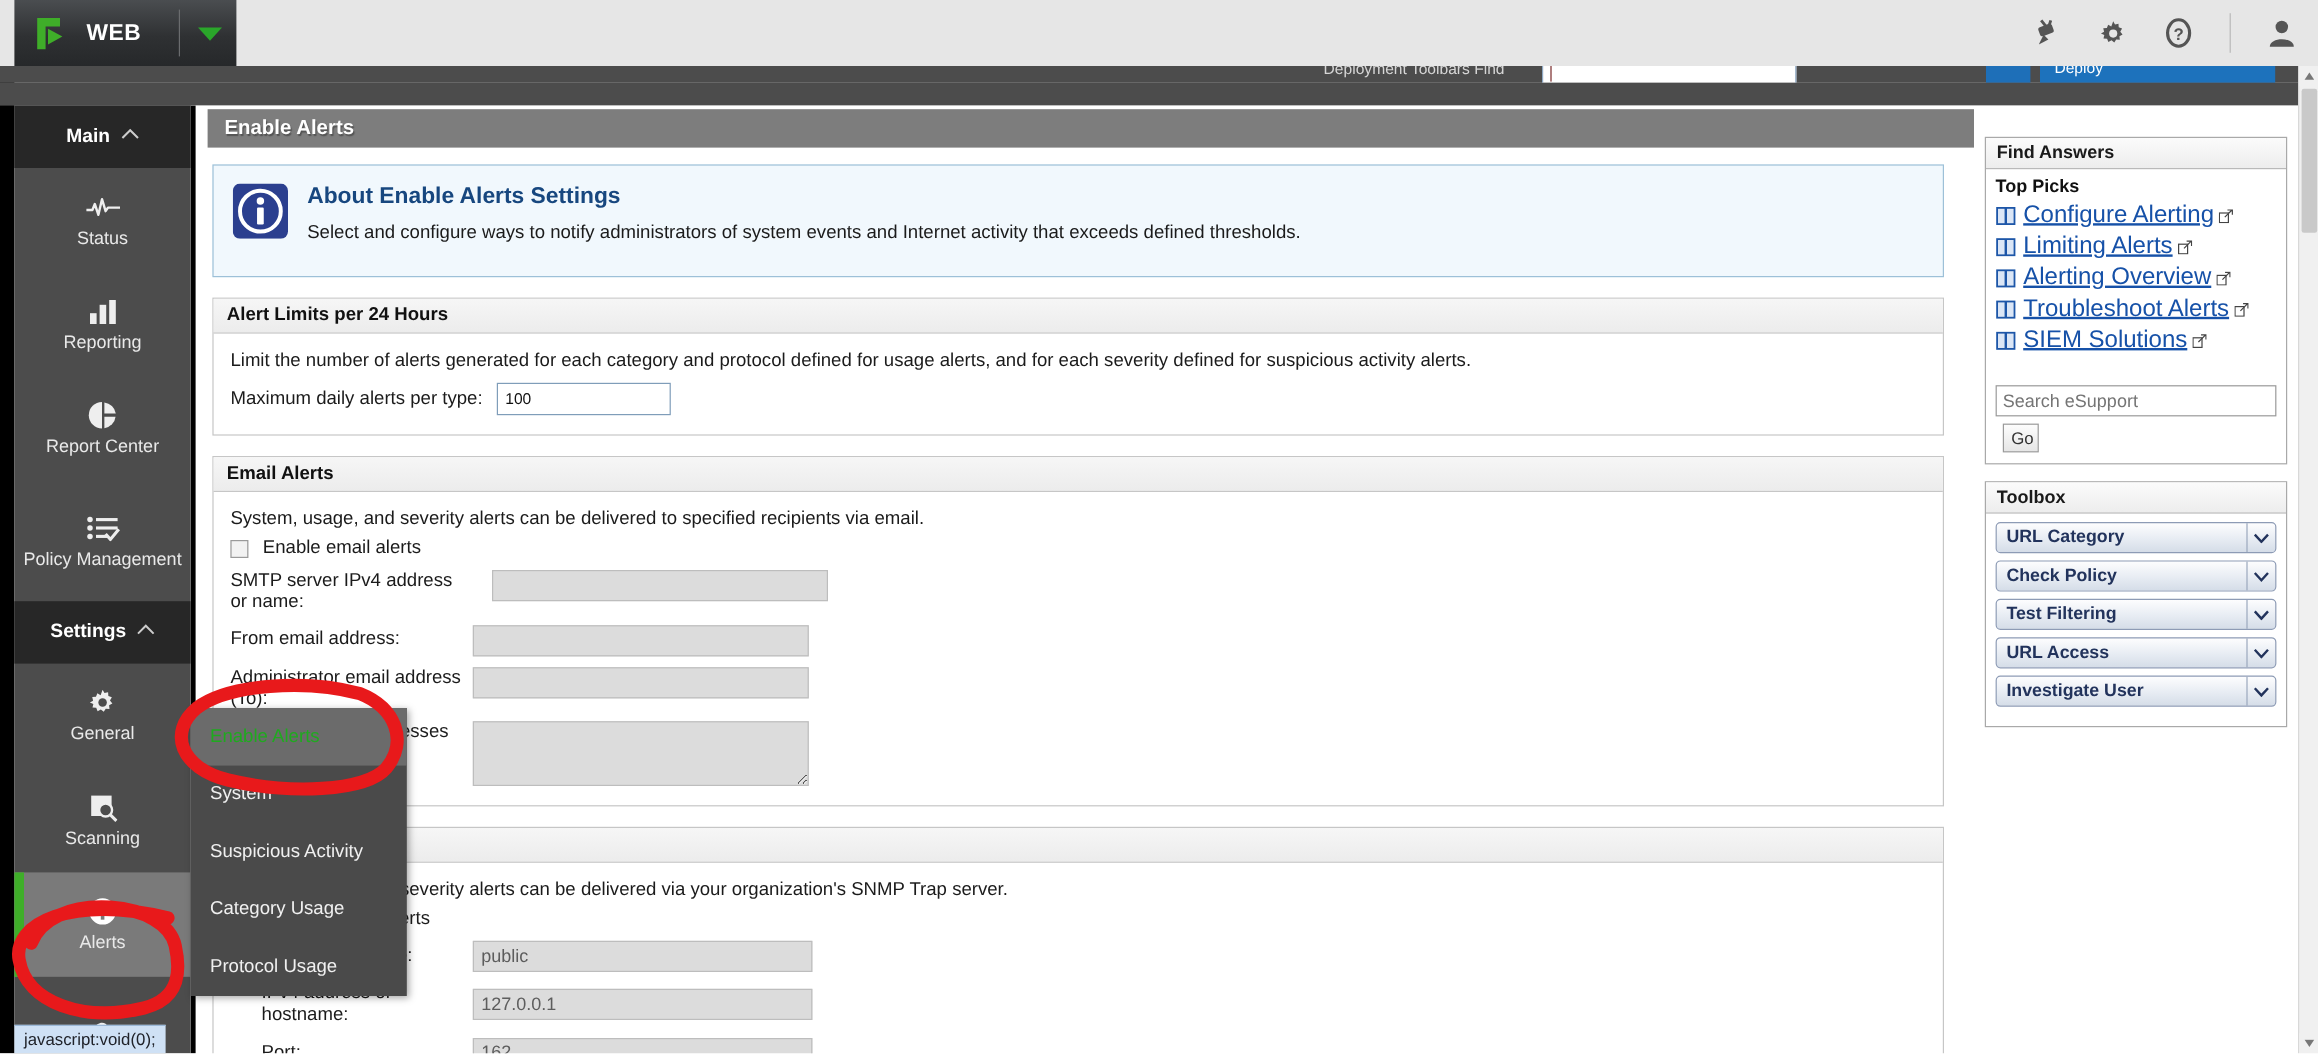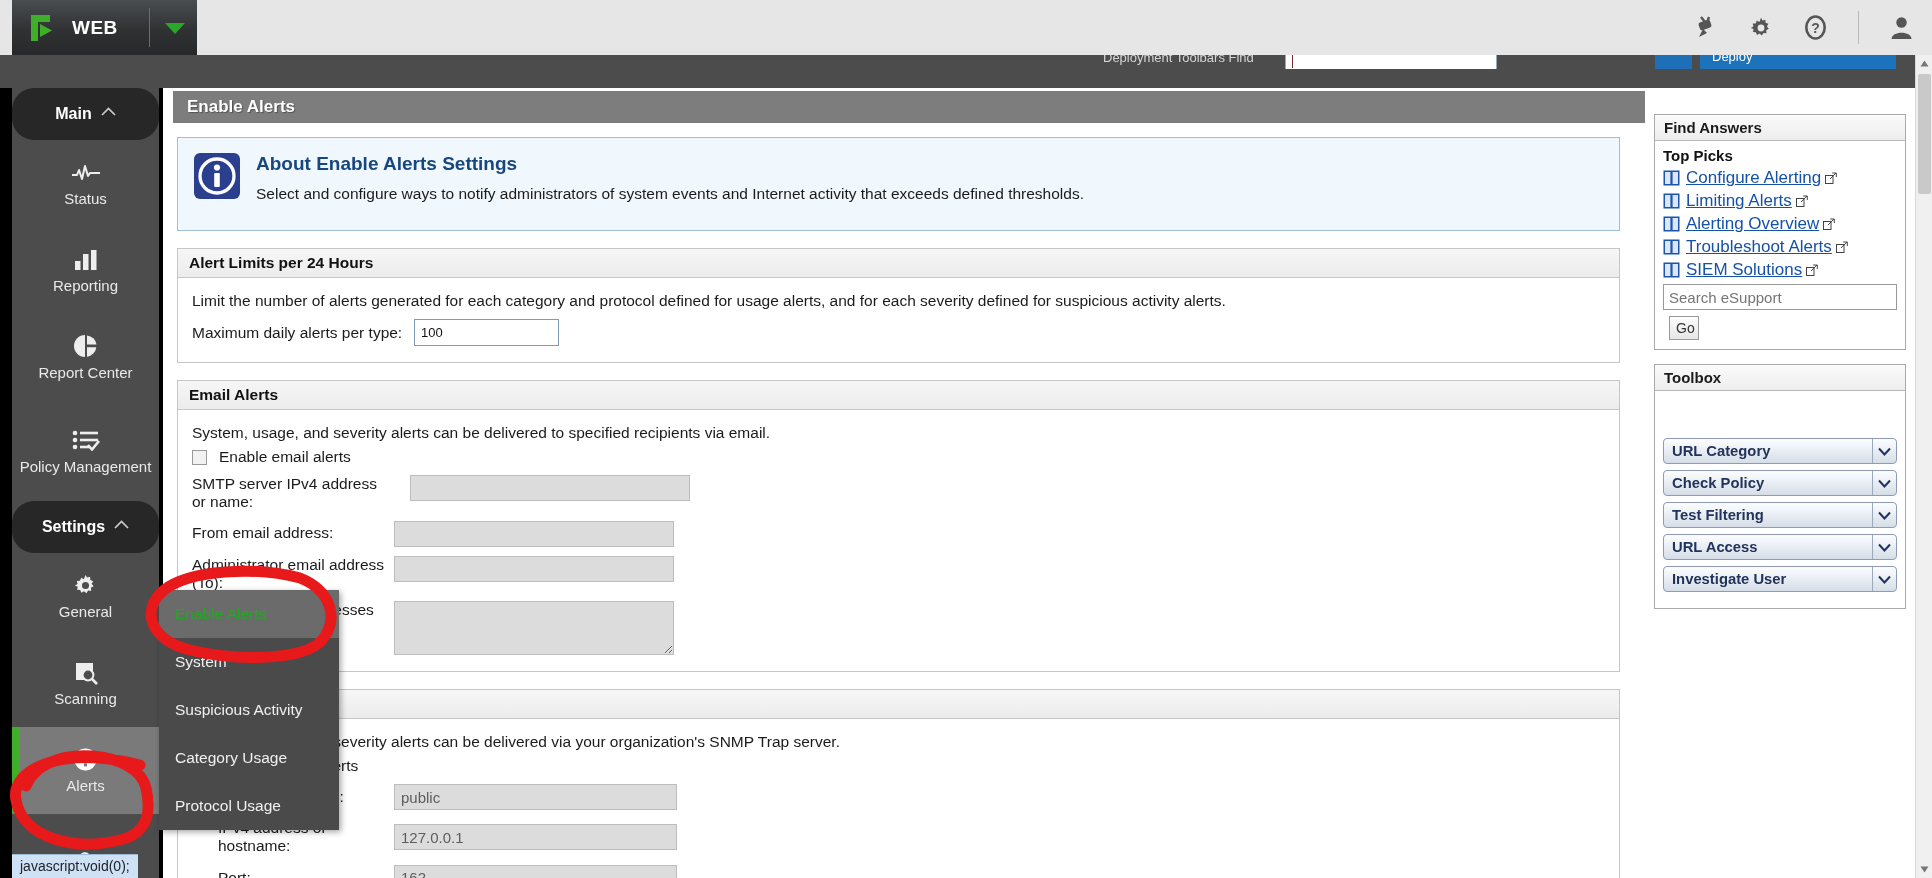--- a/index.html
+++ b/index.html
@@ -78,21 +78,21 @@
   }
 
   
   .sidebar {
     position: absolute; left: 12px; top: 88px; width: 147px; height: 790px;
     background: #4c4c4c;
   }
   .side-group {
     height: 52px; background: #272727; color: #fff;
     display: flex; align-items: center; justify-content: center; gap: 9px;
-    font-size: 16px; font-weight: bold; border-radius: 22px;
+    font-size: 16px; font-weight: bold;
   }
   .side-group .chev { font-size: 12px; opacity: .85; transform: translateY(-2px); }
   .side-item {
     position: relative; height: 87px; display: flex; flex-direction: column;
     align-items: center; justify-content: center; gap: 5px;
     color: #e9e9e9; font-size: 15px; line-height: 1.12; text-align: center;
   }
   .side-item .ico { height: 27px; display:flex; align-items:center; justify-content:center; }
   .side-item .ico svg { display:block; }
   .side-item.tall { height: 100px; }
@@ -195,38 +195,38 @@
     border-bottom: 1px solid #b9b9b9;
     display:flex; align-items:center; padding-left: 9px;
     font-size: 15px; font-weight: bold; color: #1a1a1a;
   }
   .rp-body { padding: 6px 8px 9px 8px; }
   .rp-sub { font-size: 15px; font-weight: bold; color: #111; margin-bottom: 4px; }
   .rp-link-row { display: flex; align-items: center; gap: 6px; margin: 3px 0; }
   .book-ico { width: 17px; height: 16px; flex: 0 0 17px; }
   .book-ico svg { display:block; }
   .rp-link {
-    color: #1651a8; font-size: 17px; text-decoration: underline; cursor: pointer;
+    color: #1651a8; font-size: 20px; text-decoration: underline; cursor: pointer;
     white-space: nowrap;
   }
   .ext-ico { width: 12px; height: 12px; flex: 0 0 12px; margin-left: -2px; }
   .ext-ico svg { display:block; }
   .rp-search {
-    margin-top: 1px; width: 100%; height: 26px; border: 1px solid #9a9a9a;
+    margin-top: 23px; width: 100%; height: 26px; border: 1px solid #9a9a9a;
     font-size: 15px; padding: 1px 5px; color: #c2410c;
     font-family: "Liberation Sans", sans-serif; background:#fff;
   }
   .rp-go {
     margin-top: 6px; margin-left: 6px; width: 30px; height: 24px;
     border: 1px solid #9a9a9a; background: linear-gradient(to bottom,#fdfdfd,#e6e6e6);
     font-size: 14px; color: #333; font-family: "Liberation Sans", sans-serif;
     overflow: hidden; cursor: pointer;
   }
   .tb-card { margin: 14px 9px 0 9px; border: 1px solid #a9a9a9; background: #fff; }
-  .tb-body { padding: 7px 8px 10px 8px; margin-top: 40px; }
+  .tb-body { padding: 7px 8px 10px 8px; }
   .tb-sel {
     position: relative; width: 100%; height: 26px; margin-bottom: 6px;
     border: 1px solid #8d9bb5; border-radius: 4px;
     background: linear-gradient(to bottom, #fdfdfe 0%, #e7ecf3 55%, #d5dde8 100%);
     display: flex; align-items: center; padding-left: 8px;
     font-size: 14.8px; font-weight: bold; color: #22335c; cursor: pointer;
   }
   .tb-arrowbox {
     position: absolute; right: 0; top: 0; width: 24px; height: 100%;
     border-left: 1px solid #9aa7bd; display:flex; align-items:center; justify-content:center;

